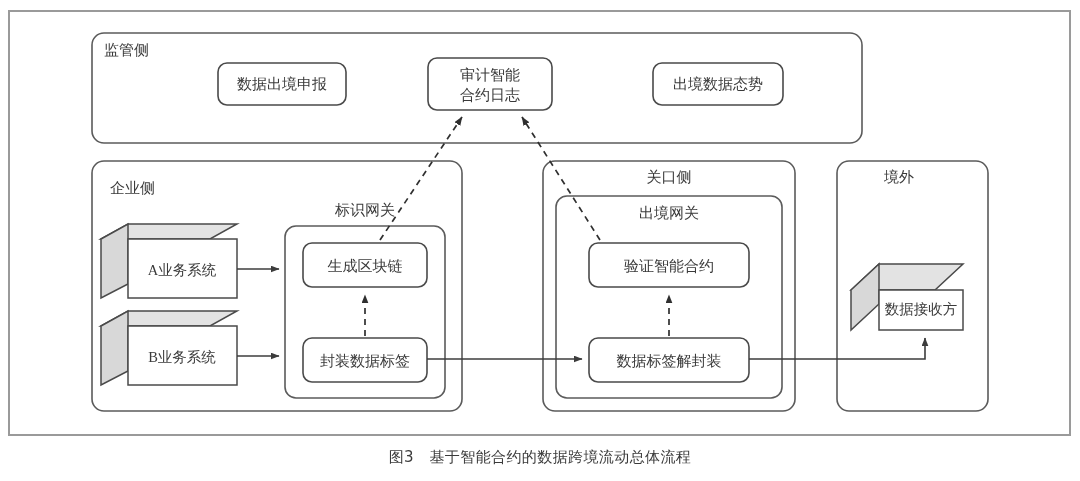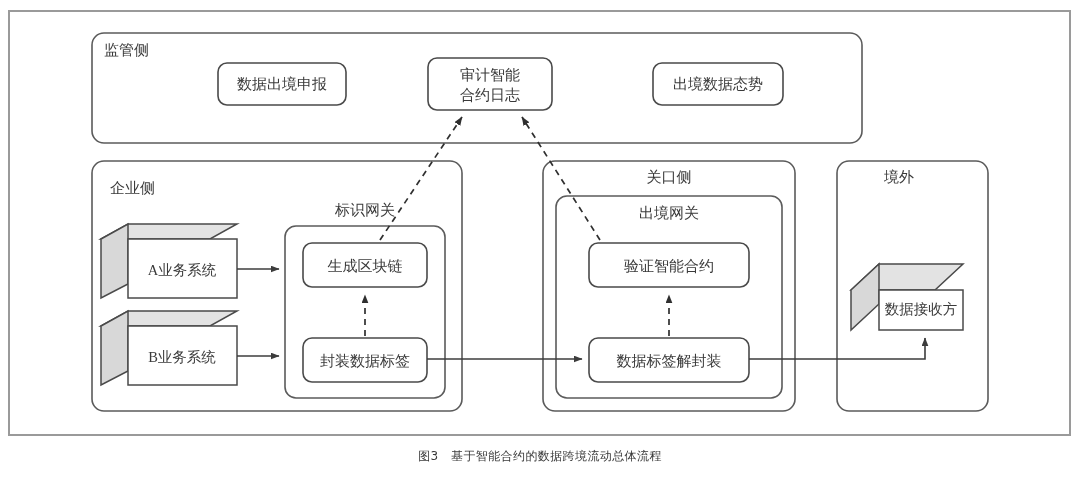--- a/index.html
+++ b/index.html
@@ -85,21 +85,21 @@
   .cube-label {
     font-size: 14.5px;
   }
   .caption {
     position: absolute;
     left: 0;
     top: 448px;
     width: 1080px;
     text-align: center;
     font-family: "DejaVu Sans", "Liberation Sans", sans-serif;
-    font-size: 12px;
+    font-size: 15px;
     color: #3a3a3a;
     letter-spacing: 0.4px;
   }
 </style>
 </head>
 <body>
 
 <div id="figure-root">
 
   <svg class="diagram" viewBox="0 0 1080 481">

